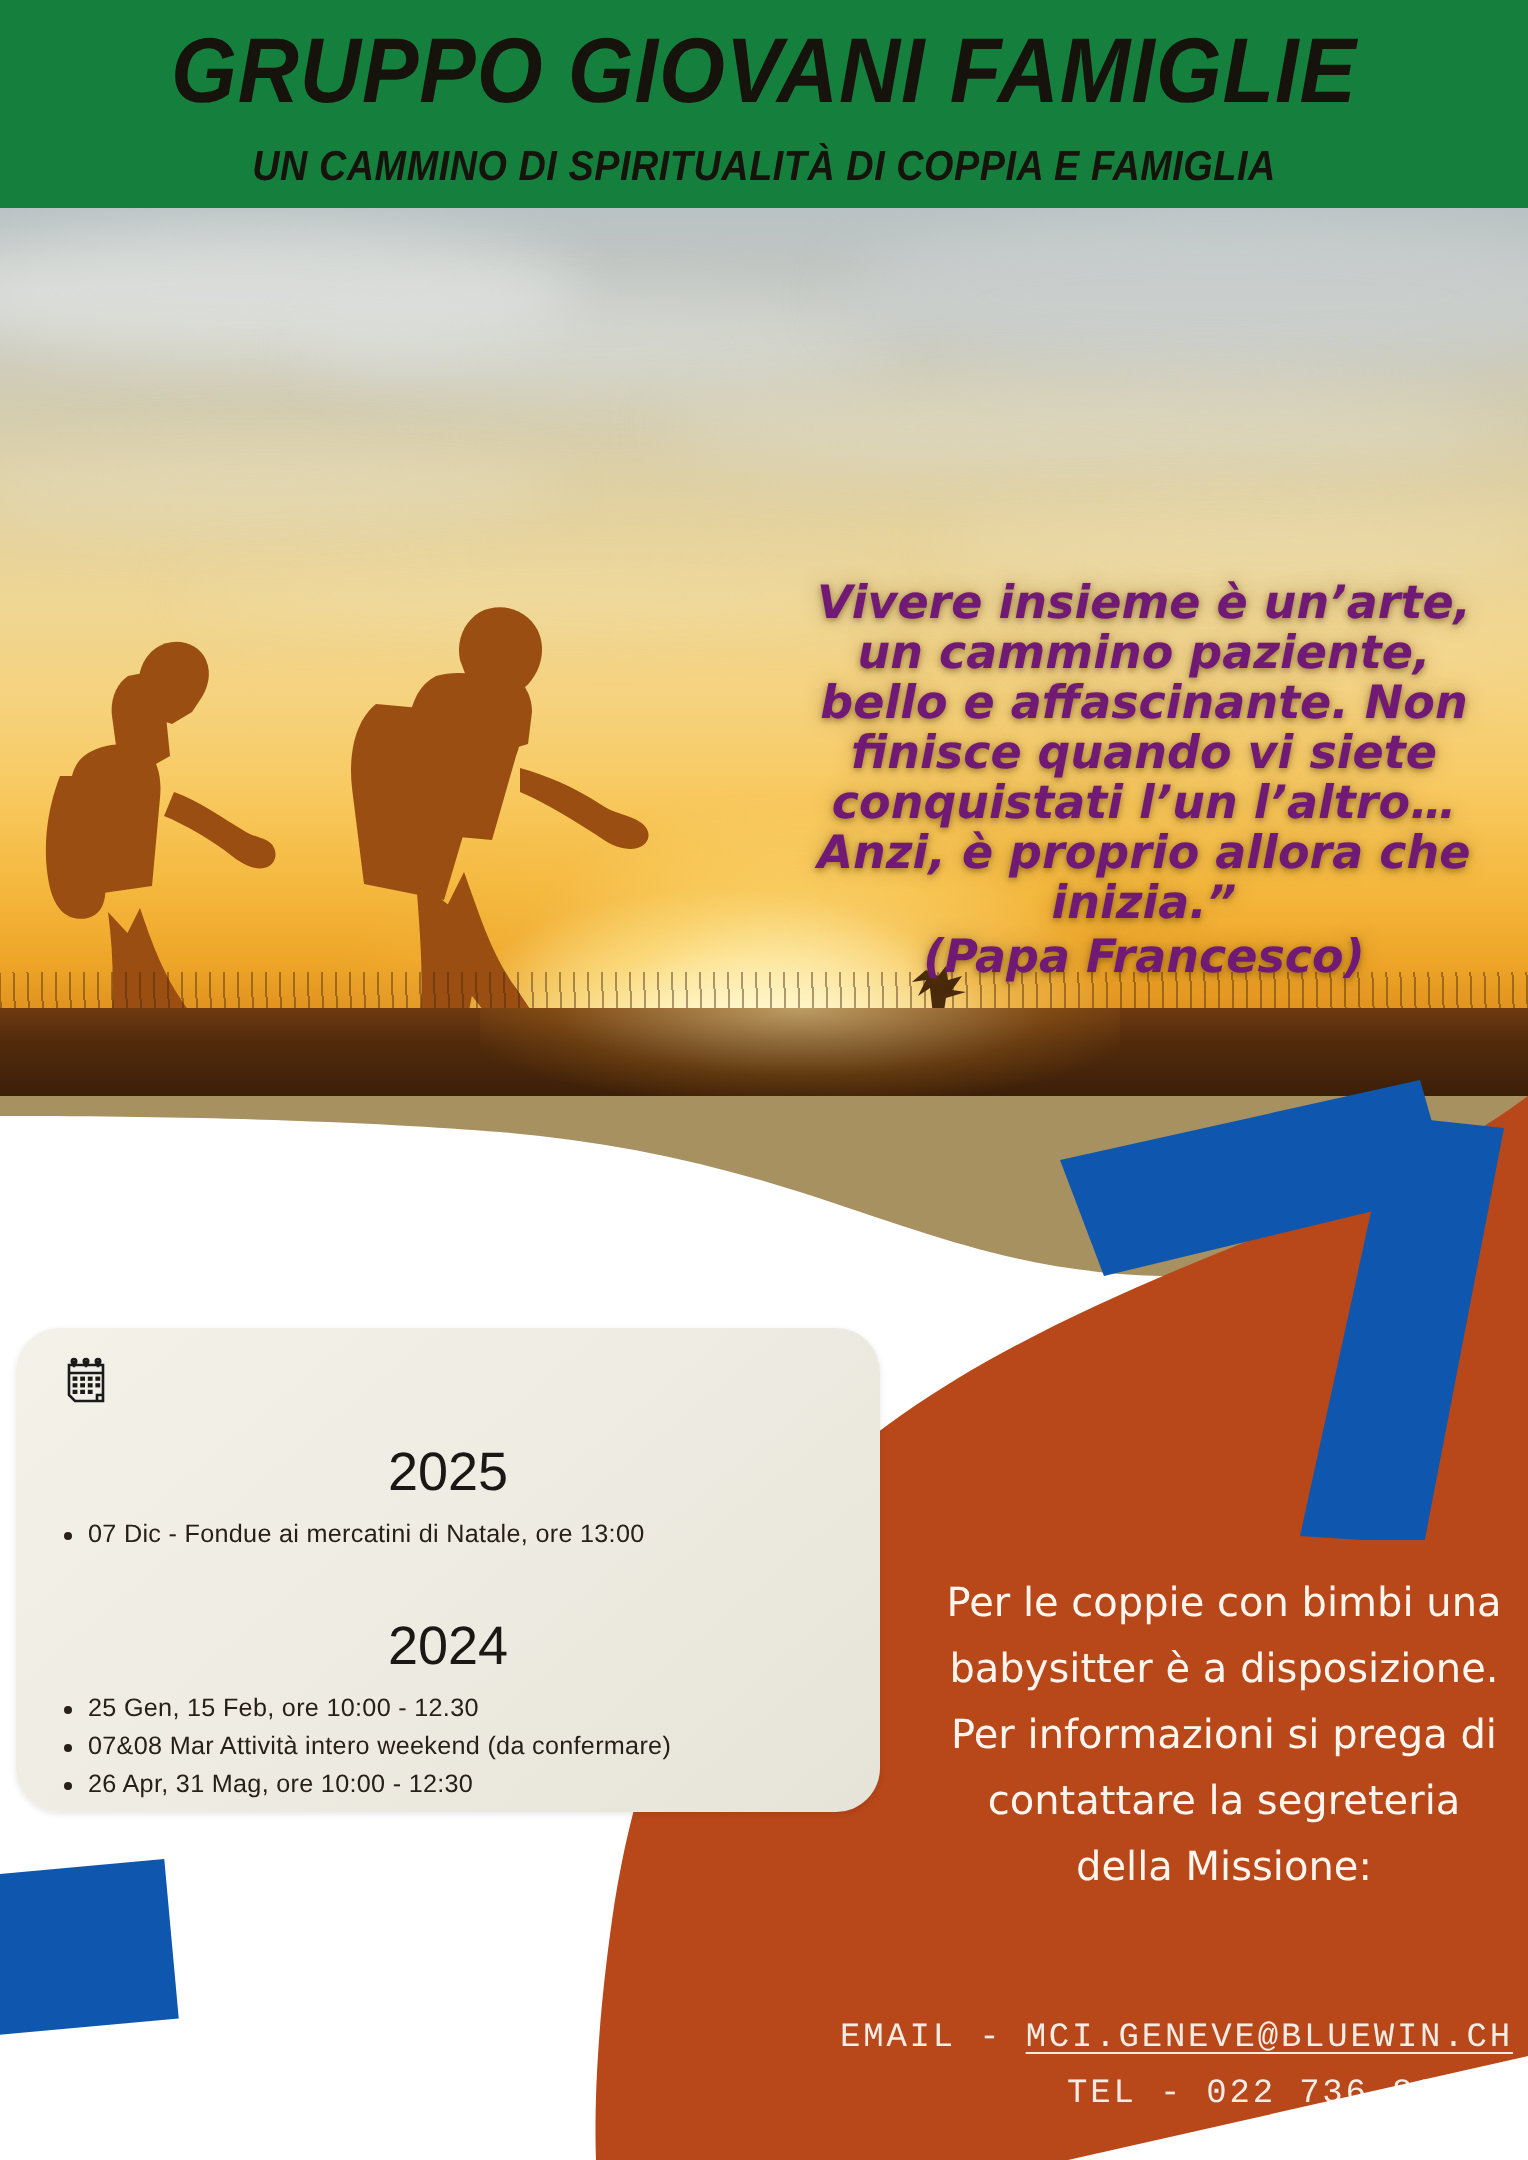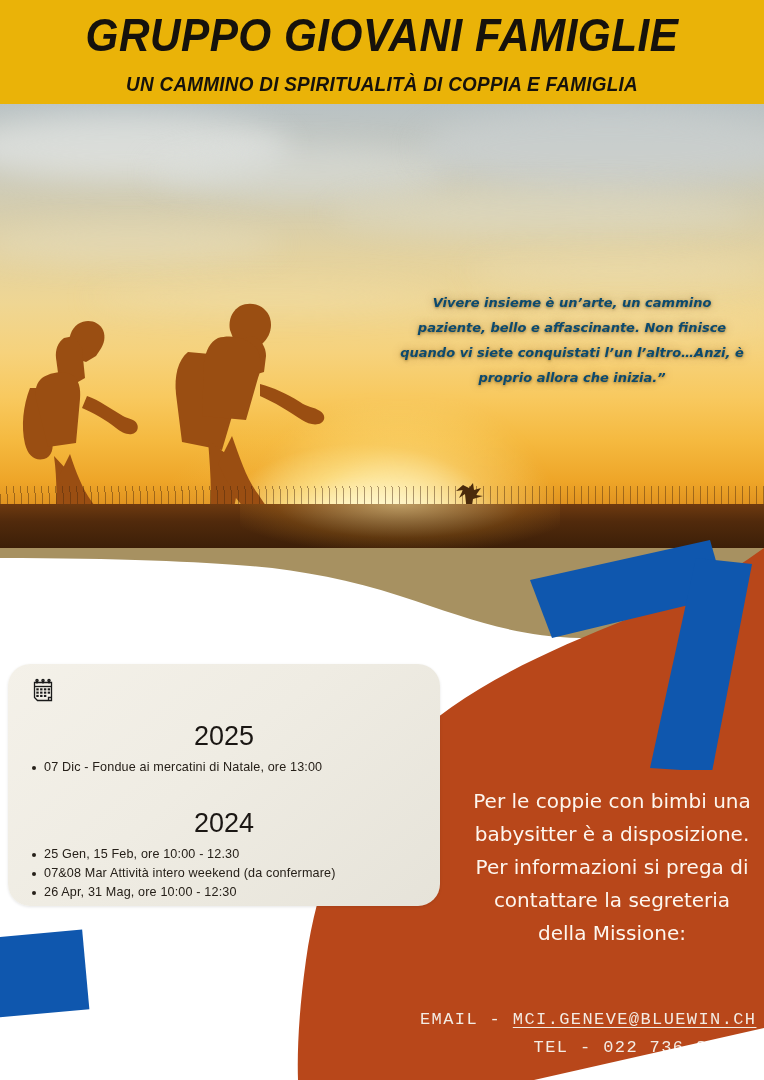--- a/index.html
+++ b/index.html
@@ -12,21 +12,21 @@
     position:relative;
     width:764px;
     height:1080px;
     overflow:hidden;
     background:#ffffff;
   }
 
   
   .header-band{
     position:absolute;left:0;top:0;width:764px;height:104px;
-    background:#eab308;
+    background:#15803d;
     z-index:6;
   }
   .title-main{
     position:absolute;left:0;top:8px;width:764px;
     text-align:center;
     font-family:"Liberation Sans Narrow","Liberation Sans",sans-serif;
     font-size:46px;
     font-weight:700;
     font-style:italic;
     letter-spacing:0.5px;
@@ -110,25 +110,25 @@
   }
 
   
   .hiker{position:absolute;}
   .hk-a{left:20px;top:212px;}
   .hk-b{left:148px;top:196px;}
 
   .quote{
     position:absolute;left:398px;top:186px;width:348px;
     text-align:center;
-    color:#0c4a6e;
+    color:#701a75;
     font-family:"DejaVu Sans",sans-serif;
     font-style:italic;
     font-weight:700;
-    font-size:13px;
+    font-size:23px;
     line-height:25px;
     text-shadow:0 1px 3px rgba(90,60,10,0.55), 0 0 10px rgba(120,80,20,0.35);
     z-index:5;
   }
   .quote-author{
     display:block;
     margin-top:2px;
   }
 
   
@@ -292,20 +292,21 @@
     <svg class="bush" viewBox="0 0 46 30">
       <g fill="#4a2a0c">
         <path d="M22 30 L20 12 L14 16 L18 8 L11 9 L18 3 L24 6 L28 1 L29 8 L36 6 L31 13 L38 14 L28 17 L26 30 Z"></path>
       </g>
     </svg>
     <div class="ground"></div>
     <div class="ground-glow"></div>
 
     <div class="quote">
       <span>Vivere insieme è un’arte, un cammino paziente, bello e affascinante. Non finisce quando vi siete conquistati l’un l’altro…Anzi, è proprio allora che inizia.”</span>
+      <span class="quote-author">(Papa Francesco)</span>
     </div>
   </div>
 
   <svg class="tan-blob" viewBox="0 0 764 120" preserveAspectRatio="none">
     <path d="M764 0 L764 78 C700 86 640 92 580 90 C510 88 468 70 400 48 C350 32 300 22 250 18 C200 14 120 10 0 10 L0 0 Z" fill="#a79161"></path>
   </svg>
 
   <svg class="orange-blob" viewBox="0 0 764 540" preserveAspectRatio="none">
     <path d="M764 8 C720 40 680 58 630 78 C540 114 460 150 400 210 C348 264 318 336 306 420 C299 470 297 510 298 540 L764 540 Z" fill="#b8471a"></path>
   </svg>

